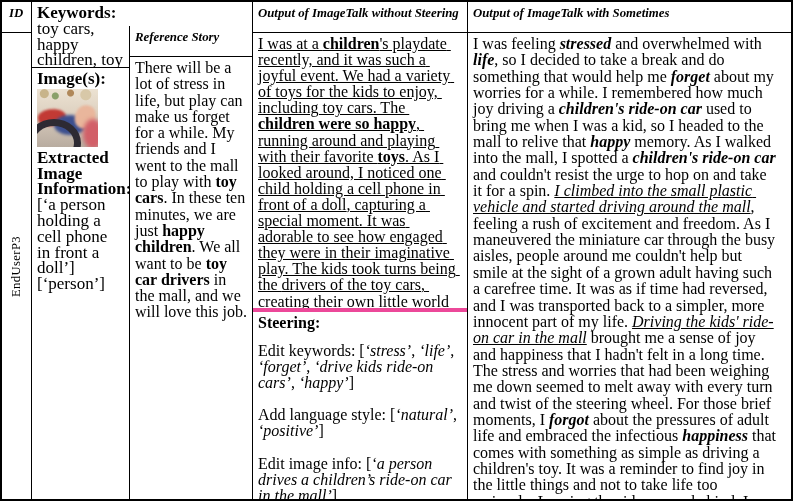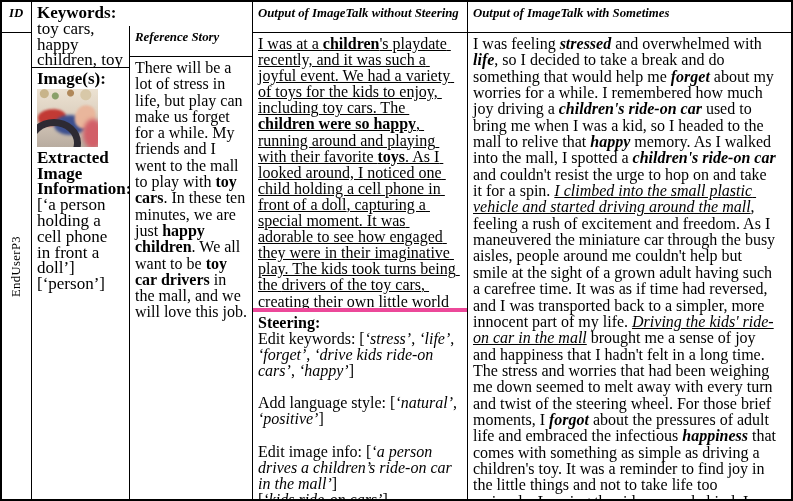--- a/index.html
+++ b/index.html
@@ -25,21 +25,21 @@
   .id-cell { flex:1; display:flex; align-items:center; justify-content:center; padding:0; }
   .vtext { writing-mode:vertical-rl; transform:rotate(180deg); font-size:12.6px; letter-spacing:0.4px; white-space:nowrap; }
   .col-input .cell { font-size:17px; line-height:15.8px; }
   .kw-cell { height:66px; border-bottom:1px solid #000; overflow:hidden; }
   .img-cell { flex:1; overflow:hidden; }
   .bold-label { font-weight:bold; }
   .story-cell { height:279px; border-bottom:4px solid #ec4899; overflow:hidden; line-height:16.1px;text-decoration:underline; }
   .steer-cell { flex:1; overflow:hidden; line-height:16.1px; }
   .w-cell { line-height:16.35px; padding-right:12px; overflow:hidden; }
   .rich { white-space:pre-wrap; }
-  .steer-p { margin:0 0 16px 0; white-space:pre-wrap; }
+  .steer-p { margin:12px 0 16px 0; white-space:pre-wrap; }
   .steer-p:last-child { margin-bottom:0; }
   .b { font-weight:bold; }
   .i { font-style:italic; }
   .u { text-decoration:underline; }
   .extracted-label { font-weight:bold; margin-top:3px; }
   
   .photo {
     position:relative; width:61px; height:58px; margin:2px 0 3px 0; overflow:hidden;
     background:
       radial-gradient(circle at 12% 8%, #c8b48a 0 4px, transparent 5px),

